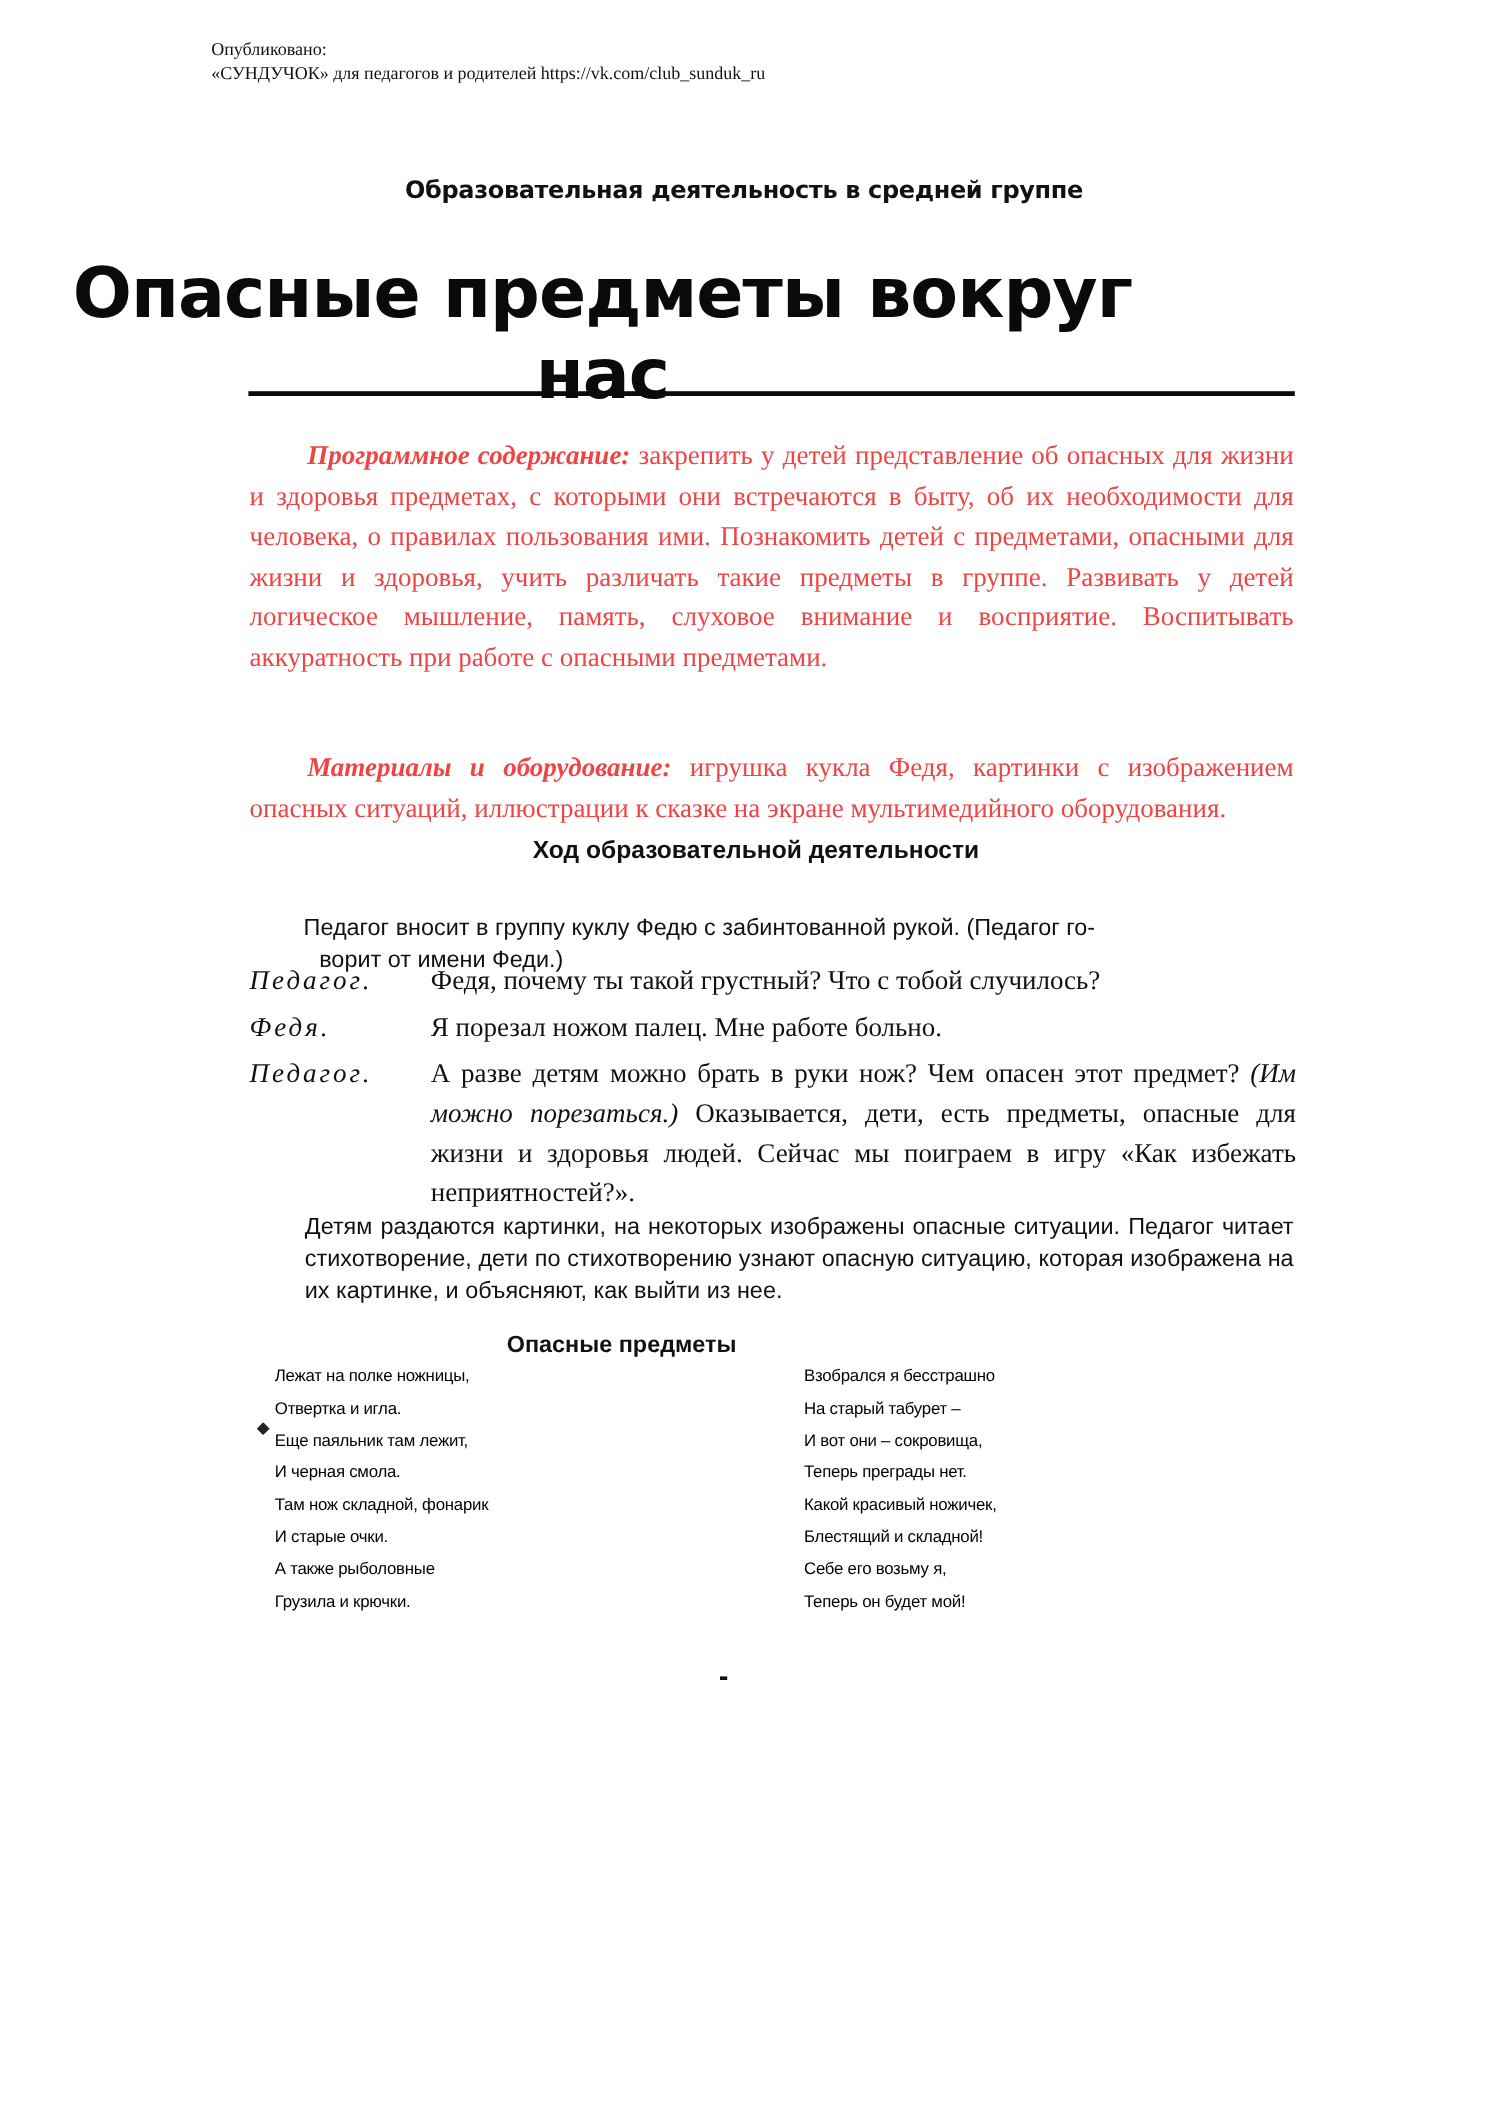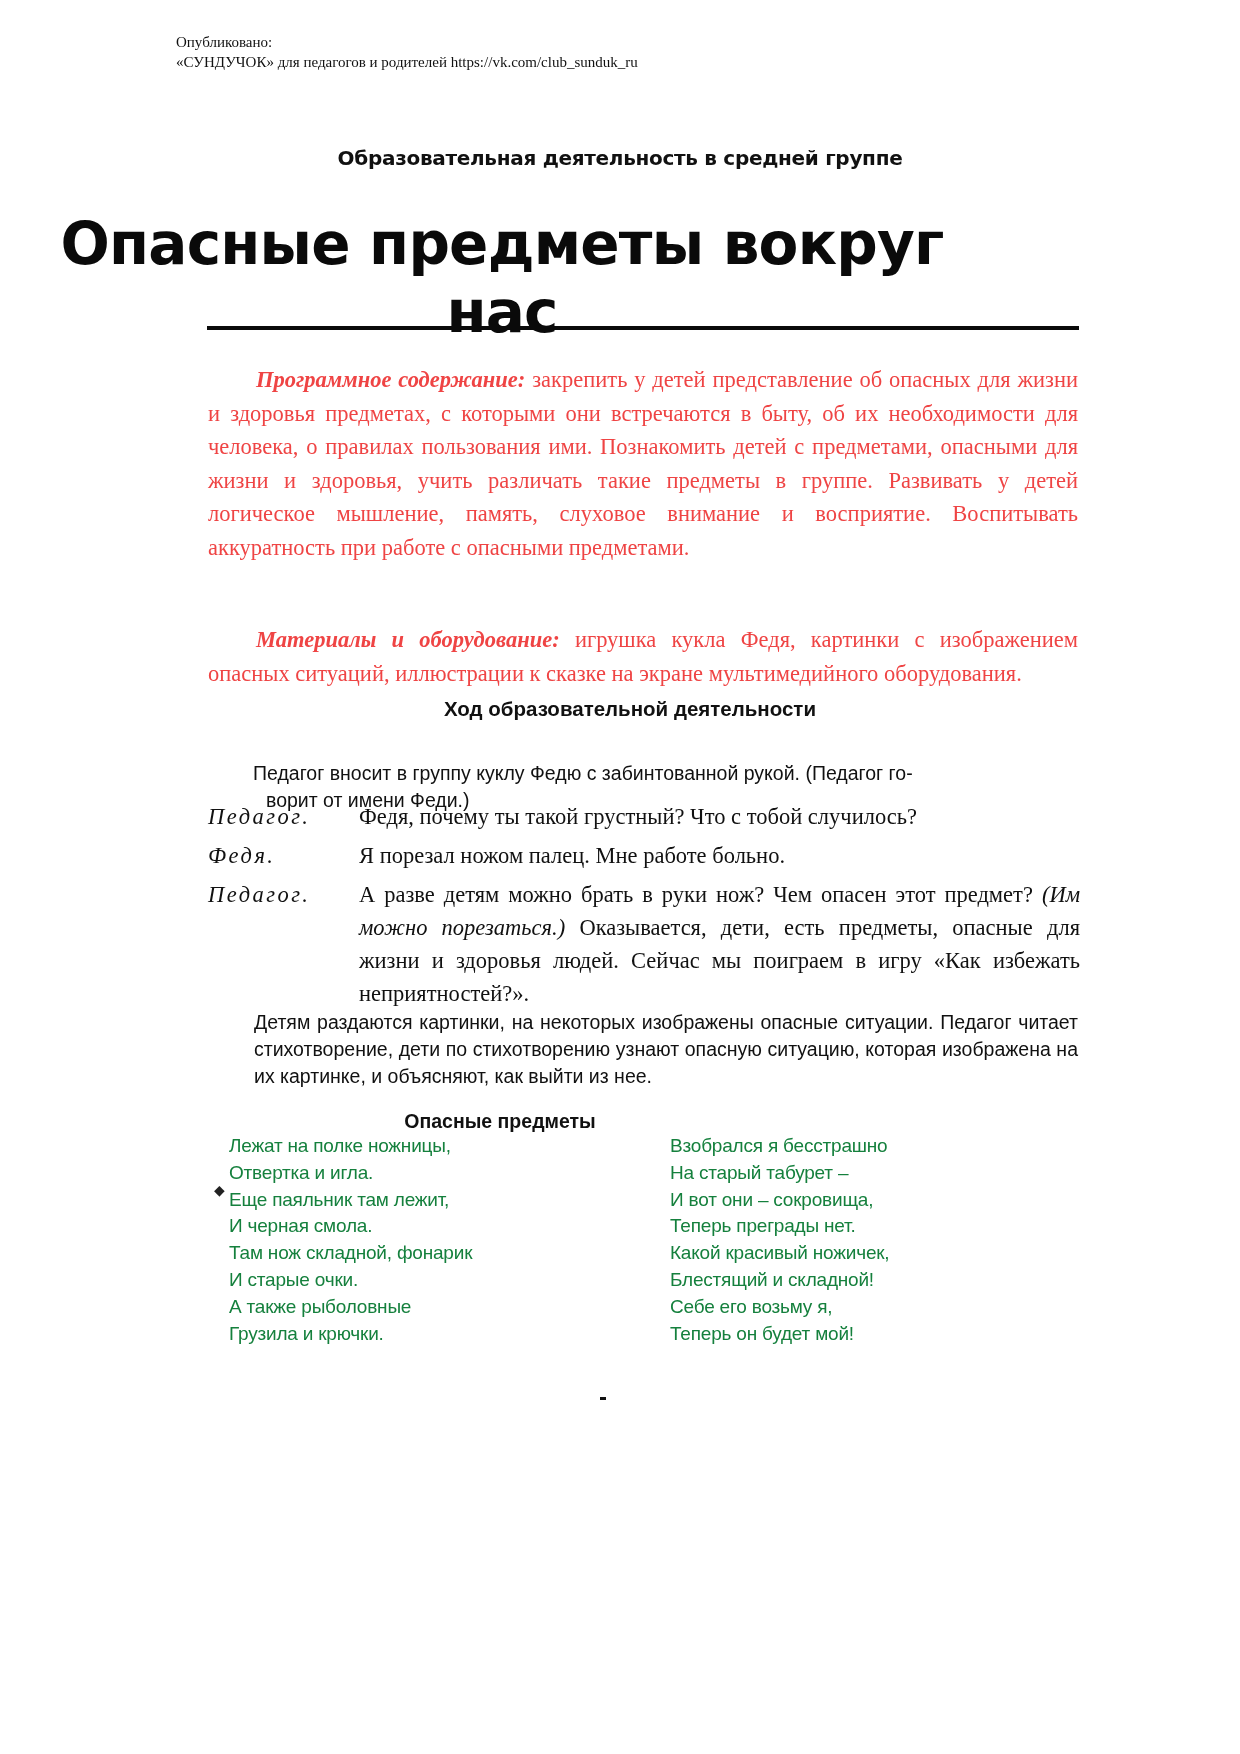--- a/index.html
+++ b/index.html
@@ -18,22 +18,22 @@
   .sans-par { position: absolute; left: 236px; width: 842px; font-family: "Liberation Sans", sans-serif; font-size: 19.5px; line-height: 27px; text-align: justify; color: #111; }
   .sp1 { top: 736px; left: 253px; width: 825px; text-indent: 0; margin-top: 24px; }
   .sp1 .cont { display: block; padding-left: 13px; }
   .dialog { position: absolute; left: 208px; width: 872px; font-family: "Liberation Serif", serif; font-size: 22.5px; line-height: 33px; color: #111; }
   .dialog .row { display: flex; margin-bottom: 6px; }
   .dialog .speaker { width: 151px; flex: none; font-style: italic; letter-spacing: 2.5px; }
   .dialog .speech { flex: 1; text-align: justify; }
   .dialog .speech i { font-style: italic; }
   .d1 { top: 800px; }
   .sp2 { top: 1009px; left: 254px; width: 824px; }
-  .poem-title { position: absolute; left: 0; width: 1000px; top: 1110px; text-align: center; font-family: "Liberation Sans", sans-serif; font-weight: bold; font-size: 19.5px; color: #111; }
-  .poem { position: absolute; font-family: "Liberation Sans", sans-serif; font-size: 19px; line-height: 26.8px; color: #15803d; }
+  .poem-title { position: absolute; left: 0; width: 1000px; top: 1110px; text-align: center; font-family: "Liberation Sans", sans-serif; font-weight: bold; font-size: 19.5px; color: #111; padding-left: 18px; }
+  .poem { position: absolute; font-family: "Liberation Sans", sans-serif; font-size: 14px; line-height: 26.8px; color: #000000; }
   .poem div { white-space: nowrap; letter-spacing: -0.2px; }
   .poem-left { left: 229px; top: 1133px; }
   .poem-right { left: 670px; top: 1133px; }
   .mark { position: absolute; left: 600px; top: 1397px; width: 6px; height: 3px; background: #111; }
   .bullet { position: absolute; left: 214px; top: 1182px; font-size: 14px; font-family: "DejaVu Sans", sans-serif; color: #222; }
 </style>
 </head>
 <body>
 
 <div class="pub">

